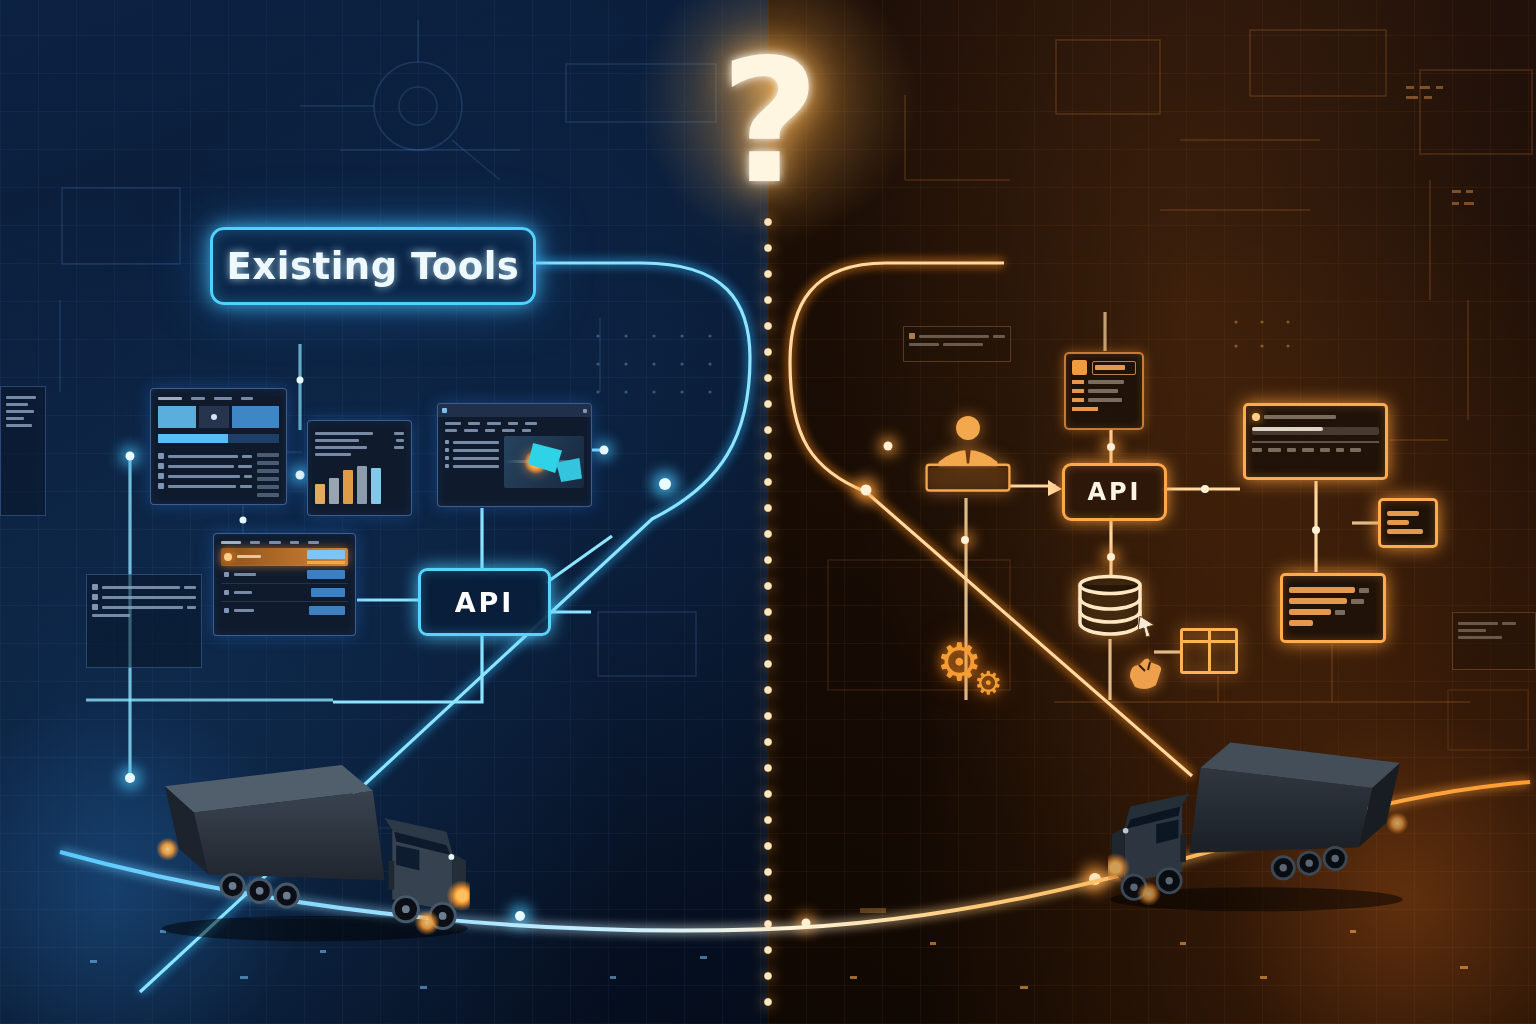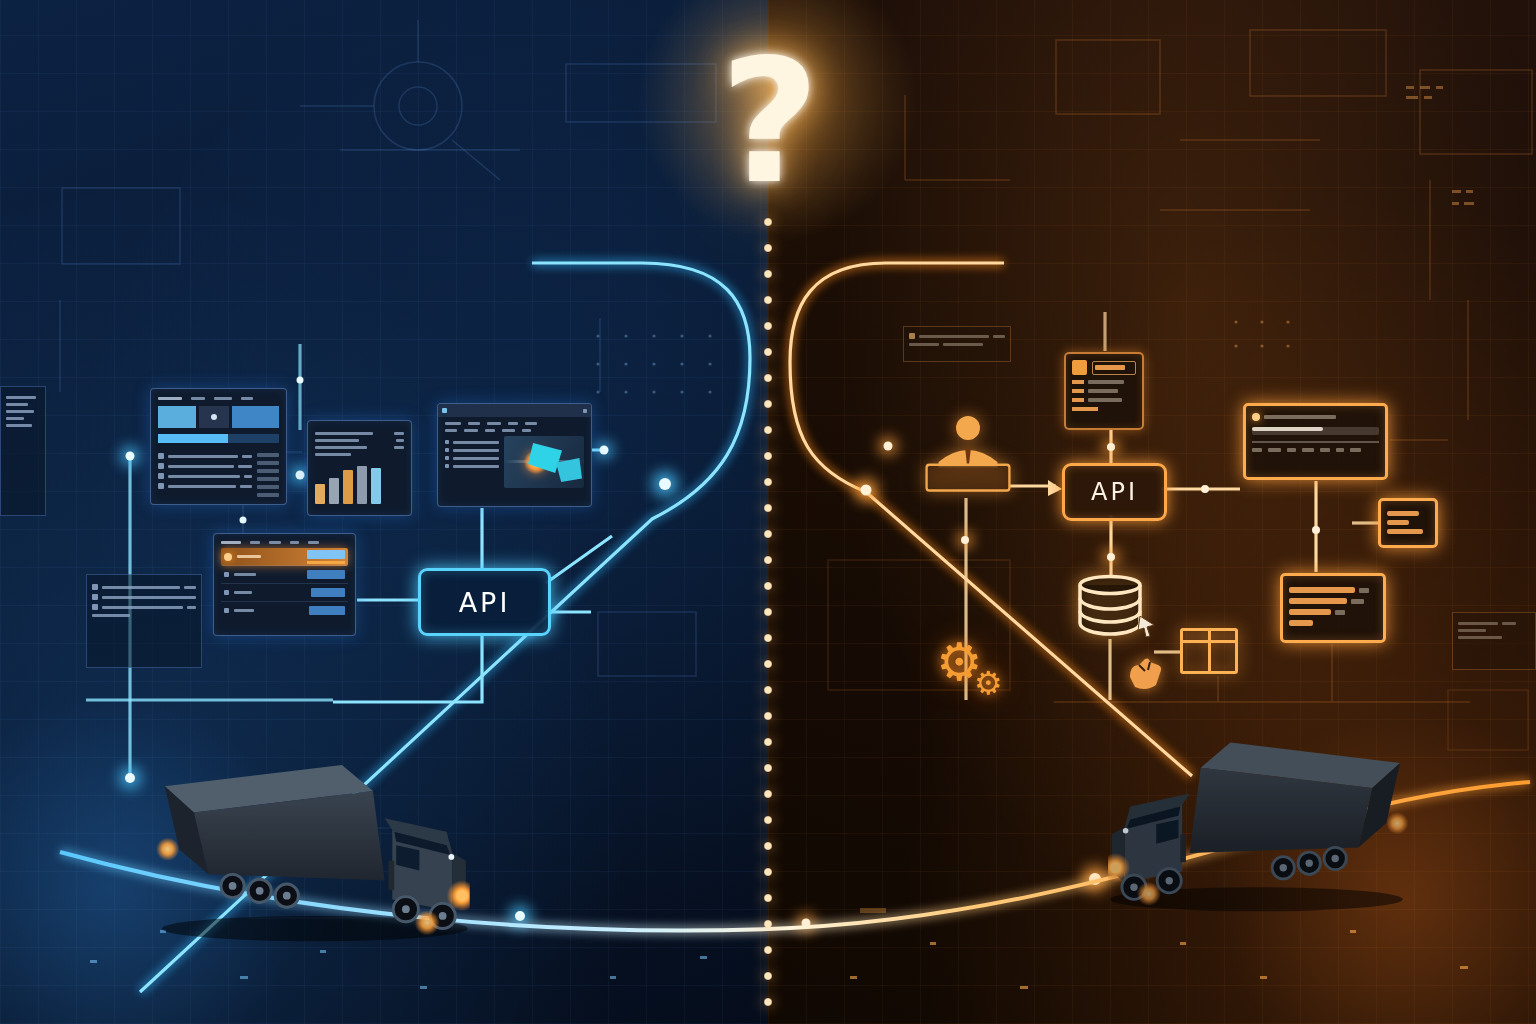--- a/index.html
+++ b/index.html
@@ -49,21 +49,21 @@
     background:rgba(10,38,72,.88);border:3px solid #4fd2ff;
     box-shadow:0 0 20px rgba(70,200,255,.85),0 0 55px rgba(50,160,255,.35),inset 0 0 16px rgba(80,200,255,.30);
     text-shadow:0 0 8px rgba(190,235,255,.8);}
   .label-right{left:1002px;top:227px;width:364px;height:72px;font-size:37px;color:#fff0da;
     background:rgba(48,23,6,.9);border:3px solid #ffa13d;
     box-shadow:0 0 20px rgba(255,160,60,.85),0 0 55px rgba(255,130,30,.35),inset 0 0 16px rgba(255,165,70,.28);
     text-shadow:0 0 8px rgba(255,225,180,.8);}
 
   
   .api{position:absolute;display:flex;align-items:center;justify-content:center;
-    border-radius:9px;font-weight:normal;letter-spacing:3px;color:#fff;text-align:center;}
+    border-radius:9px;font-weight:bold;letter-spacing:3px;color:#fff;text-align:center;}
   .api-left{left:418px;top:568px;width:127px;height:62px;font-size:27px;
     background:rgba(9,30,58,.92);border:3px solid #59d4ff;
     box-shadow:0 0 18px rgba(80,205,255,.9),inset 0 0 12px rgba(80,200,255,.3);}
   .api-right{left:1062px;top:463px;width:99px;height:52px;font-size:24px;color:#fff4e4;
     background:rgba(44,23,8,.94);border:3px solid #ffa84a;
     box-shadow:0 0 16px rgba(255,160,60,.9),inset 0 0 10px rgba(255,170,80,.3);}
 
   
   .win{position:absolute;background:#0f1b2d;border:1px solid rgba(120,175,255,.45);
     border-radius:4px;box-shadow:0 0 16px rgba(40,120,220,.35),inset 0 0 10px rgba(60,130,230,.12);
@@ -658,20 +658,23 @@
         <span class="b gb" style="width:14px"></span>
       </div>
     <div class="r">
         <span class="b gb" style="width:28px"></span>
       </div>
     <div class="r">
         <span class="b gb" style="width:44px"></span>
       </div>
   </div>
 
+  <div class="label-box label-left">
+    <span>Existing Tools</span>
+  </div>
 
   <div class="api api-left">
     <span>API</span>
   </div>
   <div class="api api-right">
     <span>API</span>
   </div>
 
   <div class="divider"></div>
   <div class="qm">?</div>

